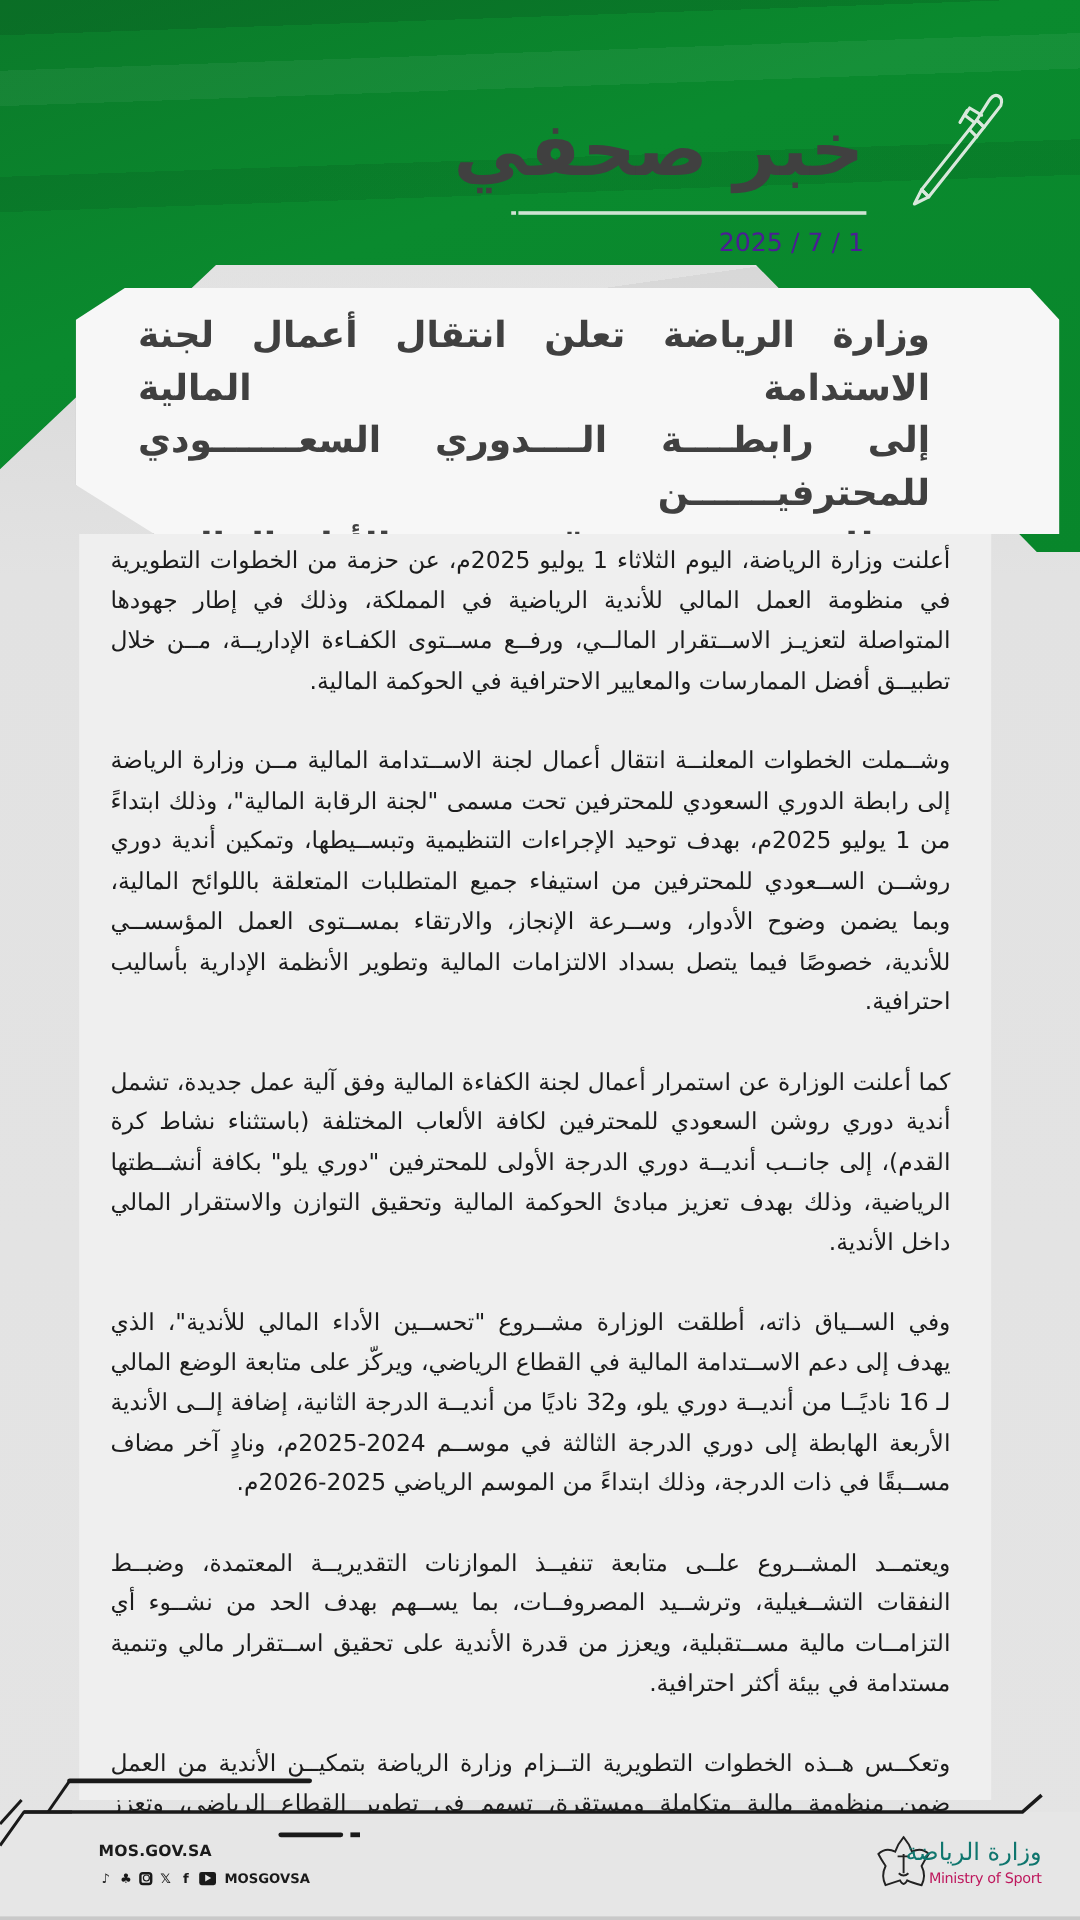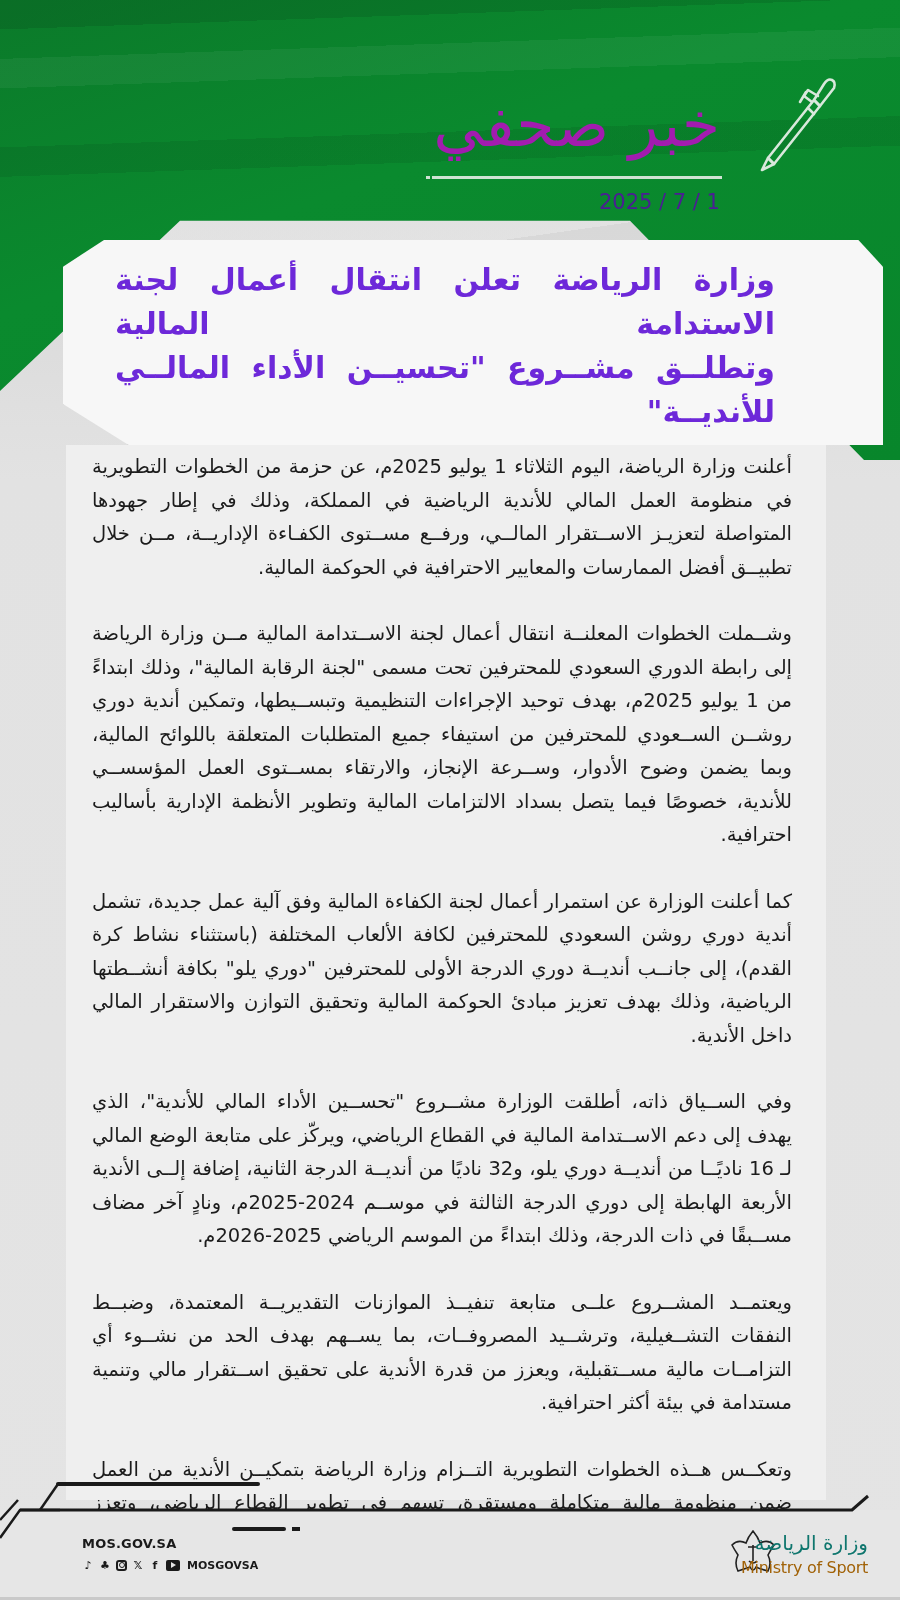--- a/index.html
+++ b/index.html
@@ -19,21 +19,21 @@
   
   .bg-green {
     position: absolute; left: 0; top: 0; width: 900px; height: 460px;
     background:
       linear-gradient(178deg, rgba(0,0,0,0.10) 0 6%, transparent 6% 12%, rgba(255,255,255,0.05) 12% 18%, transparent 18% 30%, rgba(0,0,0,0.08) 30% 36%, transparent 36%),
       linear-gradient(160deg, #0b7a2a 0%, #0a8a2e 40%, #08862b 100%);
     clip-path: polygon(0 0, 100% 0, 100% 100%, 96% 100%, 70% 48%, 20% 48%, 0 85%);
   }
   .header-title {
     position: absolute; right: 180px; top: 88px;
-    color: #a21caf; font-weight: normal; font-size: 62px;
+    color: #404040; font-weight: bold; font-size: 62px;
     font-family: "DejaVu Sans", sans-serif;
     direction: rtl; letter-spacing: 1px;
   }
   .pen-icon { position: absolute; left: 748px; top: 76px; width: 100px; height: 100px; }
   .header-rule {
     position: absolute; left: 432px; top: 176px; width: 290px; height: 3px;
     background: #cfe3d3;
   }
   .header-rule-dot {
     position: absolute; left: 426px; top: 176px; width: 4px; height: 3px; background: #cfe3d3;
@@ -46,21 +46,21 @@
   
   .headline-card {
     position: absolute; left: 63px; top: 240px; width: 820px; height: 205px;
     background: #f7f7f7;
     clip-path: polygon(5% 0, 97% 0, 100% 13%, 100% 100%, 8% 100%, 0 80%, 0 13%);
     box-shadow: 0 3px 6px rgba(0,0,0,0.3);
   }
   .headline {
     position: absolute; right: 125px; top: 258px; width: 660px;
     direction: rtl; text-align: justify; text-align-last: justify;
-    font-weight: bold; font-size: 30px; line-height: 44px; color: #6d28d9;
+    font-weight: bold; font-size: 30px; line-height: 44px; color: #404040;
     font-family: "DejaVu Sans", sans-serif;
   }
   .headline div { text-align: justify; text-align-last: justify; }
   
   .body-panel {
     position: absolute; left: 66px; top: 445px; width: 760px; height: 1055px;
     background: #efefef;
   }
   .body-text {
     position: absolute; right: 108px; top: 450px; width: 700px;
@@ -93,21 +93,21 @@
   .ig { border: 2px solid #1a1a1a; border-radius: 3px; width: 11px !important; height: 11px !important; position: relative; }
   .ig::after { content: ""; width: 4px; height: 4px; border: 1.5px solid #1a1a1a; border-radius: 50%; }
   .logo-wrap { position: absolute; left: 728px; top: 1527px; width: 140px; height: 60px; }
   .logo-emblem { position: absolute; left: 0; top: 0; width: 50px; height: 50px; }
   .logo-ar {
     position: absolute; right: 0; top: 4px; direction: rtl;
     font-size: 20px; color: #0f766e; font-family: "DejaVu Sans", sans-serif;
   }
   .logo-en {
     position: absolute; right: 0; top: 31px;
-    font-size: 16px; color: #a16207; font-family: "DejaVu Sans", sans-serif; letter-spacing: -0.3px;
+    font-size: 12px; color: #be185d; font-family: "DejaVu Sans", sans-serif; letter-spacing: -0.3px;
   }
 </style>
 </head>
 <body>
 
 <div class="bg-grey"></div>
 <div class="bg-green"></div>
 
 <div class="header-title">خبر صحفي</div>
 <svg class="pen-icon" viewBox="0 0 100 100" fill="none" stroke="#d9e8dc" stroke-width="2.6" stroke-linejoin="round" stroke-linecap="round">
@@ -118,20 +118,21 @@
   <path d="M64 26 L56 20 L60 14 L70 20"></path>
   <path d="M58 16 L52 26"></path>
 </svg>
 <div class="header-rule-dot"></div>
 <div class="header-rule"></div>
 <div class="header-date">2025 / 7 / 1</div>
 
 <div class="headline-card"></div>
 <div class="headline">
   <div>وزارة الرياضة تعلن انتقال أعمال لجنة الاستدامة المالية</div>
+  <div>إلى رابطــــة الــــدوري السعـــــــودي للمحترفيـــــــن</div>
   <div>وتطلــق مشــروع "تحسيــن الأداء المالــي للأنديــة"</div>
 </div>
 
 <div class="body-panel"></div>
 <div class="body-text">
   <p>أعلنت وزارة الرياضة، اليوم الثلاثاء 1 يوليو 2025م، عن حزمة من الخطوات التطويرية في منظومة العمل المالي للأندية الرياضية في المملكة، وذلك في إطار جهودها المتواصلة لتعزيـز الاســتقرار المالــي، ورفــع مســتوى الكفـاءة الإداريــة، مــن خلال تطبيــق أفضل الممارسات والمعايير الاحترافية في الحوكمة المالية.</p>
   <p>وشــملت الخطوات المعلنــة انتقال أعمال لجنة الاســتدامة المالية مــن وزارة الرياضة إلى رابطة الدوري السعودي للمحترفين تحت مسمى "لجنة الرقابة المالية"، وذلك ابتداءً من 1 يوليو 2025م، بهدف توحيد الإجراءات التنظيمية وتبســيطها، وتمكين أندية دوري روشــن الســعودي للمحترفين من استيفاء جميع المتطلبات المتعلقة باللوائح المالية، وبما يضمن وضوح الأدوار، وســرعة الإنجاز، والارتقاء بمســتوى العمل المؤسســي للأندية، خصوصًا فيما يتصل بسداد الالتزامات المالية وتطوير الأنظمة الإدارية بأساليب احترافية.</p>
   <p>كما أعلنت الوزارة عن استمرار أعمال لجنة الكفاءة المالية وفق آلية عمل جديدة، تشمل أندية دوري روشن السعودي للمحترفين لكافة الألعاب المختلفة (باستثناء نشاط كرة القدم)، إلى جانــب أنديــة دوري الدرجة الأولى للمحترفين "دوري يلو" بكافة أنشــطتها الرياضية، وذلك بهدف تعزيز مبادئ الحوكمة المالية وتحقيق التوازن والاستقرار المالي داخل الأندية.</p>
   <p>وفي الســياق ذاته، أطلقت الوزارة مشــروع "تحســين الأداء المالي للأندية"، الذي يهدف إلى دعم الاســتدامة المالية في القطاع الرياضي، ويركّز على متابعة الوضع المالي لـ 16 ناديًــا من أنديــة دوري يلو، و32 ناديًا من أنديــة الدرجة الثانية، إضافة إلــى الأندية الأربعة الهابطة إلى دوري الدرجة الثالثة في موســم 2024-2025م، ونادٍ آخر مضاف مســبقًا في ذات الدرجة، وذلك ابتداءً من الموسم الرياضي 2025-2026م.</p>
   <p>ويعتمــد المشــروع علــى متابعة تنفيــذ الموازنات التقديريــة المعتمدة، وضبــط النفقات التشــغيلية، وترشــيد المصروفــات، بما يســهم بهدف الحد من نشــوء أي التزامــات مالية مســتقبلية، ويعزز من قدرة الأندية على تحقيق اســتقرار مالي وتنمية مستدامة في بيئة أكثر احترافية.</p>

